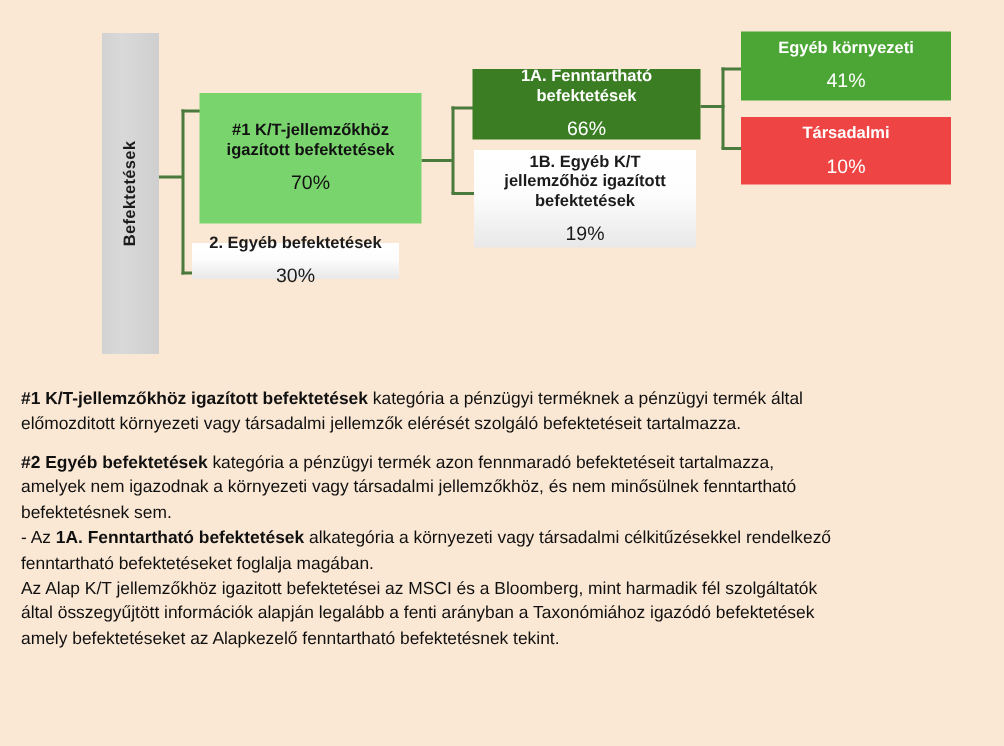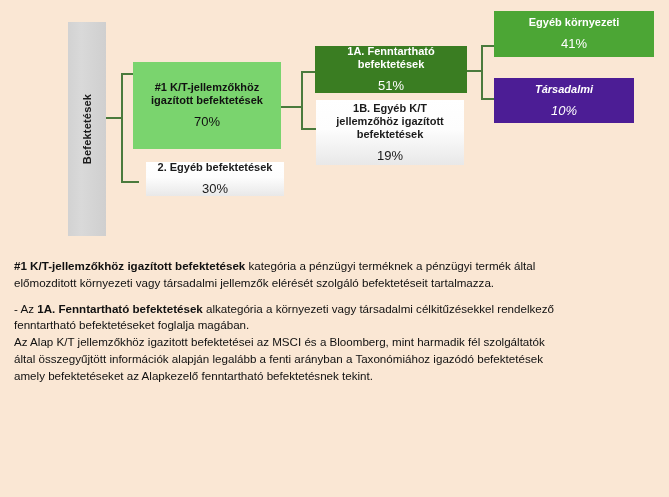--- a/index.html
+++ b/index.html
@@ -68,35 +68,34 @@
   }
   .node-green-dark {
     background: #3a7d22;
     color: #ffffff;
   }
   .node-green-mid {
     background: #4ca635;
     color: #ffffff;
   }
   .node-blue {
-    background: #4c1d95;
+    background: #ef4444;
     color: #ffffff;
-    font-style: italic;
   }
   .node-white {
     background: linear-gradient(to bottom, #ffffff 0%, #fdfdfd 45%, #e8e8e8 100%);
     color: #1b1b1b;
   }
 
   
   #node-k1      { left: 133px; top: 62px;  width: 148px; height: 87px; }
-  #node-other2  { left: 146px; top: 162px; width: 138px; height: 34px; }
+  #node-other2  { left: 128px; top: 162px; width: 138px; height: 24px; }
   #node-1a      { left: 315px; top: 46px;  width: 152px; height: 47px; }
   #node-1b      { left: 316px; top: 100px; width: 148px; height: 65px; }
-  #node-env     { left: 494px; top: 11px;  width: 160px; height: 46px; }
+  #node-env     { left: 494px; top: 21px;  width: 140px; height: 46px; }
   #node-social  { left: 494px; top: 78px;  width: 140px; height: 45px; }
 
   
   .conn {
     position: absolute;
     background: #4a7a3c;
   }
   .conn-h { height: 2px; }
   .conn-v { width: 2px; }
 
@@ -149,21 +148,21 @@
     <span class="pct">70%</span>
   </div>
 
   <div class="node node-white" id="node-other2">
     <span class="ttl">2. Egyéb befektetések</span>
     <span class="pct">30%</span>
   </div>
 
   <div class="node node-green-dark" id="node-1a">
     <span class="ttl">1A. Fenntartható befektetések</span>
-    <span class="pct">51%</span>
+    <span class="pct">66%</span>
   </div>
 
   <div class="node node-white" id="node-1b">
     <span class="ttl">1B. Egyéb K/T jellemzőhöz igazított befektetések</span>
     <span class="pct">19%</span>
   </div>
 
   <div class="node node-green-mid" id="node-env">
     <span class="ttl">Egyéb környezeti</span>
     <span class="pct">41%</span>
@@ -171,19 +170,20 @@
 
   <div class="node node-blue" id="node-social">
     <span class="ttl">Társadalmi</span>
     <span class="pct">10%</span>
   </div>
 </div>
 
 <div id="textblock">
   <p><b>#1 K/T-jellemzőkhöz igazított befektetések</b><span> kategória a pénzügyi terméknek a pénzügyi termék által előmozditott környezeti vagy társadalmi jellemzők elérését szolgáló befektetéseit tartalmazza.</span></p>
 
+  <p class="tight"><b>#2 Egyéb befektetések</b><span> kategória a pénzügyi termék azon fennmaradó befektetéseit tartalmazza, amelyek nem igazodnak a környezeti vagy társadalmi jellemzőkhöz, és nem minősülnek fenntartható befektetésnek sem.</span></p>
 
 
   <p class="tight"><span>- Az </span><b>1A. Fenntartható befektetések</b><span> alkategória a környezeti vagy társadalmi célkitűzésekkel rendelkező fenntartható befektetéseket foglalja magában.</span></p>
 
 
   <p class="tight">Az Alap K/T jellemzőkhöz igazitott befektetései az MSCI és a Bloomberg, mint harmadik fél szolgáltatók által összegyűjtött információk alapján legalább a fenti arányban a Taxonómiához igazódó befektetések amely befektetéseket az Alapkezelő fenntartható befektetésnek tekint.</p>
 </div>
 
 </body></html>

